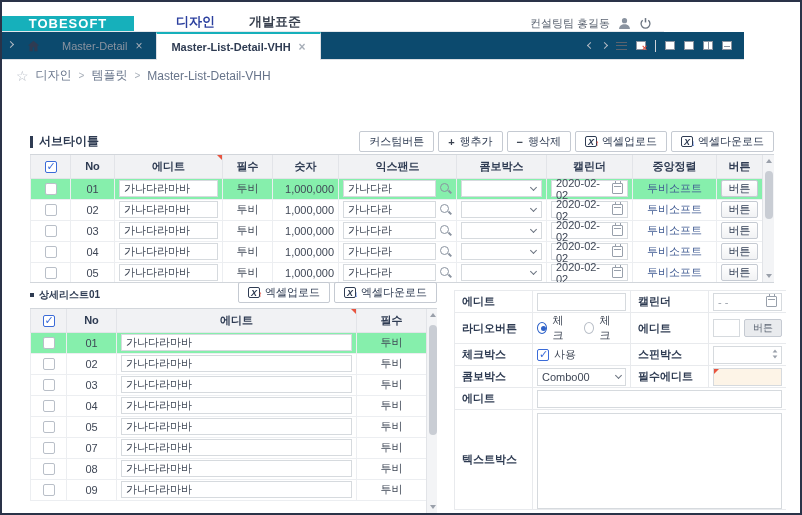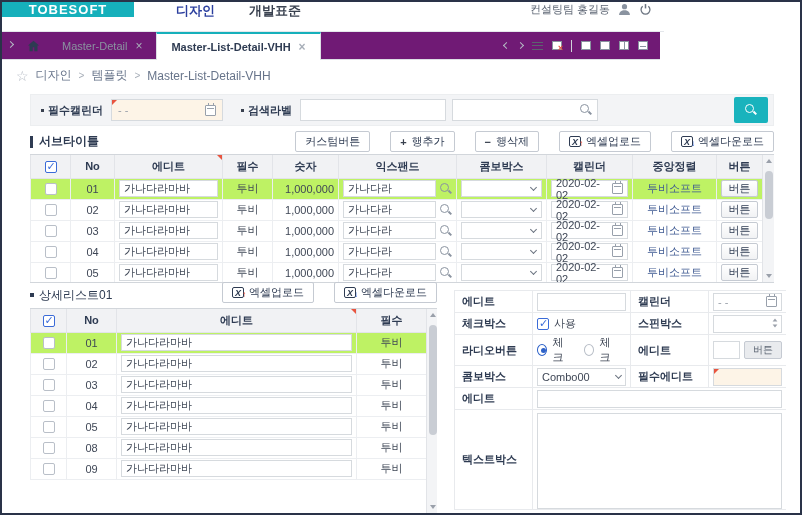--- a/index.html
+++ b/index.html
@@ -1,29 +1,29 @@
 <!DOCTYPE html>
 <html><head>
 <meta charset="utf-8">
 <style>
   * { margin:0; padding:0; box-sizing:border-box; }
   html,body { background:#fff; }
   body { font-family:"Liberation Sans","DejaVu Sans",sans-serif; font-size:12px; color:#3f4756; }
   #app { position:relative; width:802px; height:515px; border:2px solid #2a3348; background:#fff; overflow:hidden; }
 
   
-  .top-header { position:absolute; top:0; left:0; width:662px; height:30px; background:#fff; border-bottom:1px solid #e4e7eb; display:flex; align-items:flex-start; }
+  .top-header { position:absolute; top:0; left:0; width:662px; height:30px; background:#fff; border-bottom:1px solid #e4e7eb; display:flex; align-items:flex-end; }
   .logo { width:132px; background:#16b0bb; color:#fff; font-weight:bold; font-size:13px; letter-spacing:1px; display:flex; align-items:center; justify-content:center; }
   .gnb { display:flex; align-items:center; gap:34px; padding-left:42px; }
   .gnb .menu-item { font-weight:bold; font-size:13px; color:#39414f; cursor:pointer; }
   .gnb .menu-item.active { color:#2b3f9e; }
   .user-area { margin-left:auto; display:flex; align-items:center; gap:8px; padding-right:12px; color:#5b6472; font-size:11px; }
 
   
-  .tab-bar { position:absolute; top:30px; left:0; width:658px; height:28px; background:#701a75; border-bottom:1px solid #dcdfe4; display:flex; align-items:stretch; }
+  .tab-bar { position:absolute; top:30px; left:0; width:742px; height:28px; background:#0c4a6e; border-bottom:1px solid #dcdfe4; display:flex; align-items:stretch; }
   .tb-collapse { width:16px; display:flex; align-items:center; justify-content:center; }
   .home-btn { width:30px; display:flex; align-items:center; justify-content:center; cursor:pointer; }
   .tab { display:flex; align-items:center; gap:8px; padding:0 14px; font-size:11px; color:#8a93a0; cursor:pointer; }
   .tab .x { color:#a7aeb8; font-size:12px; }
   .tab.active { background:#fff; border-top:2px solid #16b0bb; border-left:1px solid #dcdfe4; border-right:1px solid #dcdfe4; color:#2e3b52; font-weight:bold; margin-bottom:-1px; }
   .tab-tools { margin-left:auto; display:flex; align-items:center; gap:9px; padding-right:12px; }
   .tt-sep { width:1px; height:12px; background:#cfd3da; }
 
   
   .breadcrumb { position:absolute; top:58px; left:0; width:798px; height:31px; display:flex; align-items:center; gap:7px; padding-left:14px; color:#67748a; font-size:12px; background:#fff; }
@@ -71,46 +71,46 @@
   .tri-up { width:0; height:0; border-left:3px solid transparent; border-right:3px solid transparent; border-bottom:4px solid #9aa0aa; }
   .tri-dn { width:0; height:0; border-left:3px solid transparent; border-right:3px solid transparent; border-top:4px solid #9aa0aa; }
   .xls { position:relative; display:inline-block; width:12px; height:11px; border:1px solid #2e3b52; border-radius:2px; color:#2e3b52; font-weight:bold; font-size:9px; line-height:10px; text-align:center; background:#fff; }
   .xls i { position:absolute; right:-3px; bottom:-3px; font-style:normal; font-size:8px; font-weight:bold; }
   .xls i.up { color:#e04b3a; } .xls i.dn { color:#3a6bd8; }
 
   
   .section-row { position:absolute; top:129px; left:28px; width:744px; height:21px; display:flex; align-items:center; }
   .sec-title { display:flex; align-items:center; gap:6px; font-weight:bold; color:#2e3b52; font-size:12px; }
   .sec-bar { width:3px; height:12px; background:#2e3b52; }
-  .btn-group { margin-left:auto; display:flex; gap:20px; }
+  .btn-group { margin-left:auto; display:flex; gap:4px; }
   .tbtn { height:21px; background:#fff; border:1px solid #c5cad2; border-radius:2px; color:#2e3b52; font-size:11px; font-family:inherit; padding:0 9px; display:inline-flex; align-items:center; gap:5px; cursor:pointer; }
   .tbtn .pm { font-weight:bold; color:#39414f; }
 
   
   .grid-wrap { position:absolute; overflow:hidden; border-top:1px solid #d2d6db; border-bottom:1px solid #d2d6db; }
   .main-grid-wrap { top:152px; left:28px; width:744px; height:129px; }
   .grid { border-collapse:collapse; table-layout:fixed; background:#fff; }
   .grid th { background:#f1f2f4; color:#2e3b52; font-size:11px; font-weight:bold; height:23px; border:1px solid #e2e4e8; border-top:none; position:relative; }
   .grid td { height:21px; border:1px solid #eceef1; font-size:11px; padding:0 4px; }
-  .grid tr.sel td { background:#bef264; }
+  .grid tr.sel td { background:#86efac; }
   .req-tr::after { content:''; position:absolute; top:0; right:0; border-top:5px solid #e8543f; border-left:5px solid transparent; }
   .gin { width:100%; height:17px; border:1px solid #d6dade; background:#fff; font-family:inherit; font-size:11px; color:#3f4756; padding:0 4px; outline:none; }
   .c-no, .c-req, .c-center { text-align:center; }
   .c-num { text-align:right; padding-right:8px; }
   .c-center { color:#3f5a92; }
   .cell-flex { display:flex; align-items:center; gap:4px; }
   .combo { flex:1; height:17px; border:1px solid #d6dade; background:#fff; display:flex; align-items:center; justify-content:flex-end; padding:0 5px; cursor:pointer; }
   .dcell { flex:1; height:17px; border:1px solid #d6dade; background:#fff; display:flex; align-items:center; justify-content:space-between; padding:0 4px; font-size:11px; }
   .gbtn { width:100%; height:17px; border:1px solid #c5cad2; border-radius:2px; background:linear-gradient(#fff,#f1f2f4); color:#2e3b52; font-size:11px; font-family:inherit; cursor:pointer; }
   .vscroll { position:absolute; top:0; right:0; width:12px; bottom:0; background:#f3f4f6; border-left:1px solid #e2e4e8; }
   .vscroll .sa { position:absolute; left:3px; } .vscroll .sa.t { top:4px; } .vscroll .sa.b { bottom:4px; }
   .vscroll .thumb { position:absolute; left:2px; width:8px; background:#c9cdd4; border-radius:4px; }
 
   
-  .panel-title { display:flex; align-items:center; gap:5px; font-weight:normal; color:#2e3b52; font-size:12px; height:18px; }
+  .panel-title { display:flex; align-items:center; gap:5px; font-weight:bold; color:#2e3b52; font-size:10px; height:18px; }
   .sq { width:4px; height:4px; background:#2e3b52; }
   .bottom-left { position:absolute; top:284px; left:28px; width:407px; height:227px; }
   .bl-head { display:flex; align-items:flex-start; }
   .bl-head .btn-group { margin-left:auto; margin-top:-4px; }
   .bl-grid-wrap { position:relative; margin-top:4px; height:205px; overflow:hidden; border-top:1px solid #d2d6db; }
   .bottom-right { position:absolute; top:284px; left:452px; width:332px; height:227px; overflow:hidden; }
 
   
   .form { border-collapse:collapse; table-layout:fixed; width:332px; margin-top:4px; }
   .form td { border:1px solid #e8eaed; height:22px; font-size:11px; padding:0 4px; vertical-align:middle; }
@@ -182,44 +182,20 @@
 
   <div class="breadcrumb">
     <span class="bc-star">☆</span>
     <span>디자인</span>
     <span class="bc-sep">&gt;</span>
     <span>템플릿</span>
     <span class="bc-sep">&gt;</span>
     <span>Master-List-Detail-VHH</span>
   </div>
 
-  <div class="filter-bar">
-    <span class="f-label">
-        <i class="dot"></i>
-        <span>필수캘린더</span>
-      </span>
-    <span class="fieldwrap beige req-tl date-box" style="width:112px;">
-      <span class="ph">- -</span>
-      <i class="cal"></i>
-    </span>
-    <span class="f-label" style="margin-left:18px;">
-        <i class="dot"></i>
-        <span>검색라벨</span>
-      </span>
-    <span class="fieldwrap" style="width:146px;">
-      <input class="fin" value="" style="">
-    </span>
-    <span class="fieldwrap" style="width:146px; margin-left:6px; justify-content:space-between; padding-right:5px;">
-      <input class="fin" value="" style="">
-      <i class="mag"></i>
-    </span>
-    <button class="search-btn">
-        <i class="mag white"></i>
-      </button>
-  </div>
 
   <div class="section-row">
     <span class="sec-title">
         <i class="sec-bar"></i>
         <span>서브타이틀</span>
       </span>
     <span class="btn-group">
       <button class="tbtn">
           <span>커스텀버튼</span>
         </button>
@@ -469,20 +445,26 @@
               <td class="c-req">투비</td>
             </tr>
           <tr>
               <td style="text-align:center;"><span class="cb"></span></td>
               <td class="c-no">05</td>
               <td><input class="gin" value="가나다라마바" style=""></td>
               <td class="c-req">투비</td>
             </tr>
           <tr>
               <td style="text-align:center;"><span class="cb"></span></td>
+              <td class="c-no">07</td>
+              <td><input class="gin" value="가나다라마바" style=""></td>
+              <td class="c-req">투비</td>
+            </tr>
+          <tr>
+              <td style="text-align:center;"><span class="cb"></span></td>
               <td class="c-no">08</td>
               <td><input class="gin" value="가나다라마바" style=""></td>
               <td class="c-req">투비</td>
             </tr>
           <tr>
               <td style="text-align:center;"><span class="cb"></span></td>
               <td class="c-no">09</td>
               <td><input class="gin" value="가나다라마바" style=""></td>
               <td class="c-req">투비</td>
             </tr>
@@ -514,59 +496,59 @@
             </td>
         <td class="fl">캘린더</td>
         <td>
               <span class="fwrap" style="justify-content:space-between;">
                 <span class="ph">- -</span>
                 <i class="cal"></i>
               </span>
             </td>
       </tr>
       <tr>
-        <td class="fl">체크박스</td>
-        <td>
-              <span style="display:flex; align-items:center; gap:5px;">
-                <i class="cb checked"></i>
-                <span>사용</span>
-              </span>
-            </td>
-        <td class="fl">스핀박스</td>
-        <td>
-              <span class="fwrap">
-                <input class="fin2" style="">
-                <span class="spinner">
-                  <i class="tri-up" style="transform:scale(0.8);"></i>
-                  <i class="tri-dn" style="transform:scale(0.8);"></i>
-                </span>
-              </span>
-            </td>
-      </tr>
-      <tr>
         <td class="fl">라디오버튼</td>
         <td>
           <span class="radio-group">
             <i class="radio sel"></i>
                 <span class="lbl">체크</span>
             <i class="radio"></i>
                 <span class="lbl">체크</span>
           </span>
         </td>
         <td class="fl">에디트</td>
         <td>
               <span style="display:flex; align-items:center;">
                 <span class="fwrap" style="flex:1;">
                   <input class="fin2" style="">
                 </span>
                 <button class="minibtn">버튼</button>
               </span>
             </td>
       </tr>
       <tr>
+        <td class="fl">체크박스</td>
+        <td>
+              <span style="display:flex; align-items:center; gap:5px;">
+                <i class="cb checked"></i>
+                <span>사용</span>
+              </span>
+            </td>
+        <td class="fl">스핀박스</td>
+        <td>
+              <span class="fwrap">
+                <input class="fin2" style="">
+                <span class="spinner">
+                  <i class="tri-up" style="transform:scale(0.8);"></i>
+                  <i class="tri-dn" style="transform:scale(0.8);"></i>
+                </span>
+              </span>
+            </td>
+      </tr>
+      <tr>
         <td class="fl">콤보박스</td>
         <td>
               <span class="fwrap" style="justify-content:space-between;">
                 <span>Combo00</span>
                 <i class="chev"></i>
               </span>
             </td>
         <td class="fl">필수에디트</td>
         <td>
               <span class="fwrap beige req-tl">

